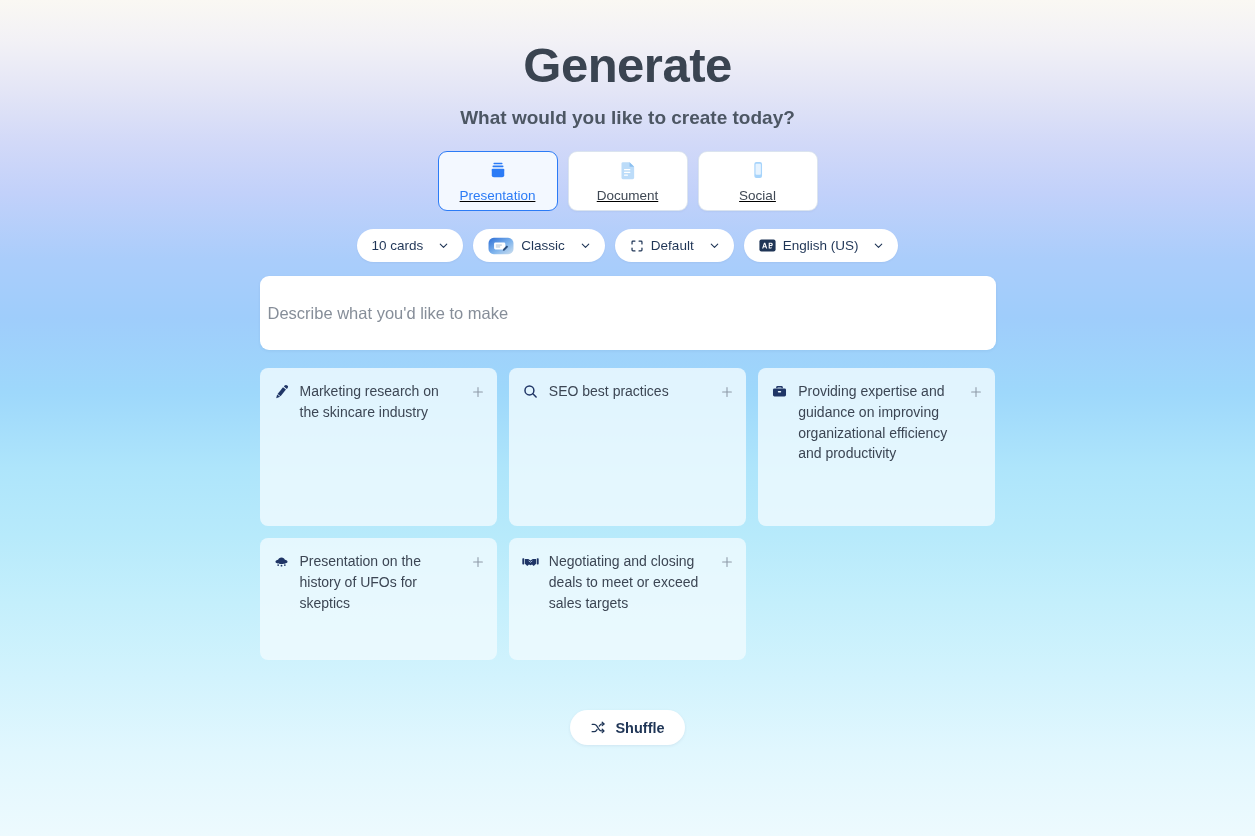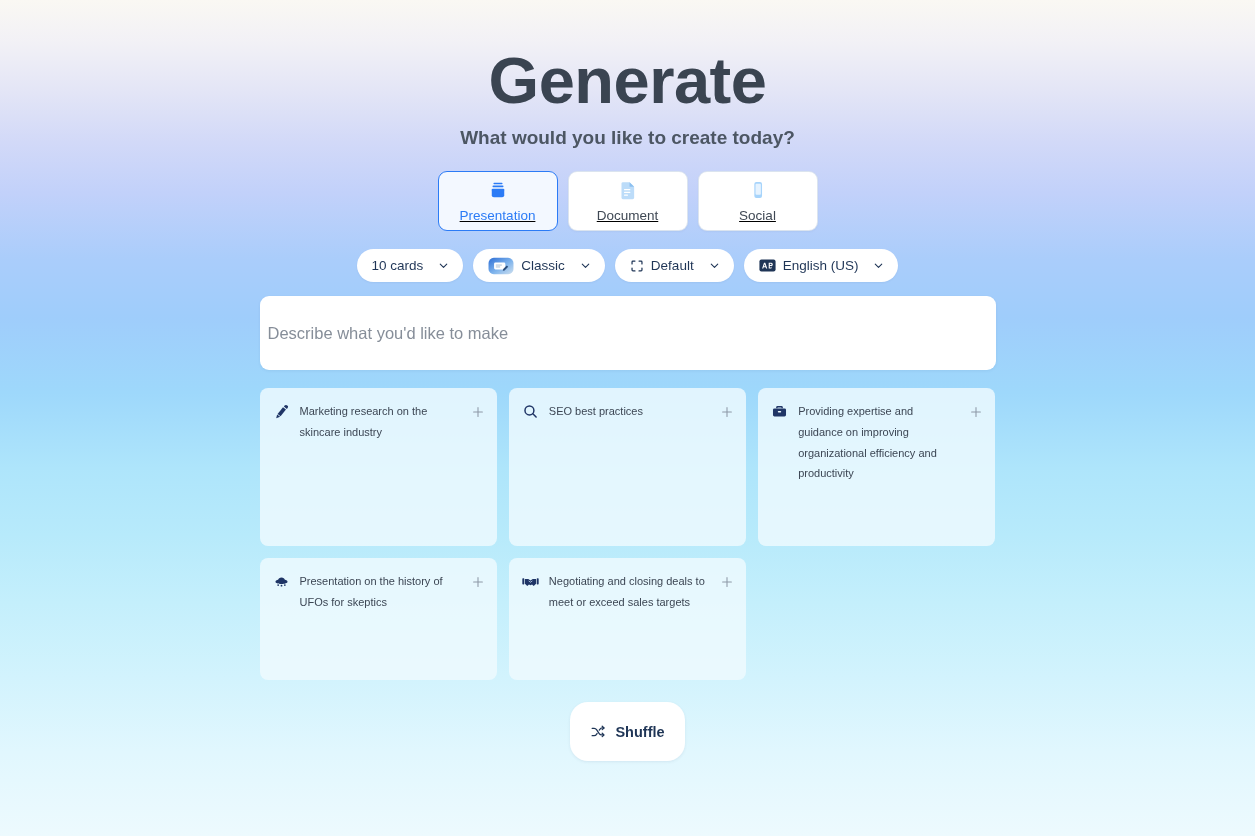--- a/index.html
+++ b/index.html
@@ -37,26 +37,26 @@
   }
   .inner {
     width: 736px;
     margin: 0 auto;
     padding-top: 36px;
   }
 
   
   .title {
     text-align: center;
-    font-size: 65px;
+    font-size: 49px;
     line-height: 58px;
     font-weight: bold;
     letter-spacing: -0.5px;
     color: #3a4451;
-    margin: 16px;
+    margin: 0;
   }
   .subtitle {
     text-align: center;
     font-size: 19px;
     line-height: 24px;
     color: #4c5663;
     margin: 12px 0 0 0;
     font-weight: bold;
   }
 
@@ -184,21 +184,21 @@
     flex: 0 0 auto;
     width: 17px;
     height: 17px;
     margin-top: 2px;
     display: flex;
     align-items: center;
     justify-content: center;
   }
   .ex-text {
     flex: 1;
-    font-size: 11px;
+    font-size: 14px;
     line-height: 20.8px;
     color: #3c4654;
   }
   .ex-plus {
     flex: 0 0 auto;
     width: 14px;
     height: 14px;
     margin-top: 4px;
     display: flex;
     align-items: center;
@@ -211,23 +211,24 @@
     justify-content: center;
     margin-top: 22px;
   }
   .shuffle-btn {
     height: 35px;
     background: #ffffff;
     border-radius: 18px;
     display: flex;
     align-items: center;
     gap: 9px;
-    padding: 12px 20px;
+    padding: 0 20px;
     cursor: pointer;
     box-shadow: 0 1px 3px rgba(60, 90, 130, 0.10);
+    margin-top: 28px;
   }
   .shuffle-btn .slabel {
     font-size: 14.5px;
     font-weight: bold;
     color: #1f3556;
   }
 </style>
 </head>
 <body>
 

